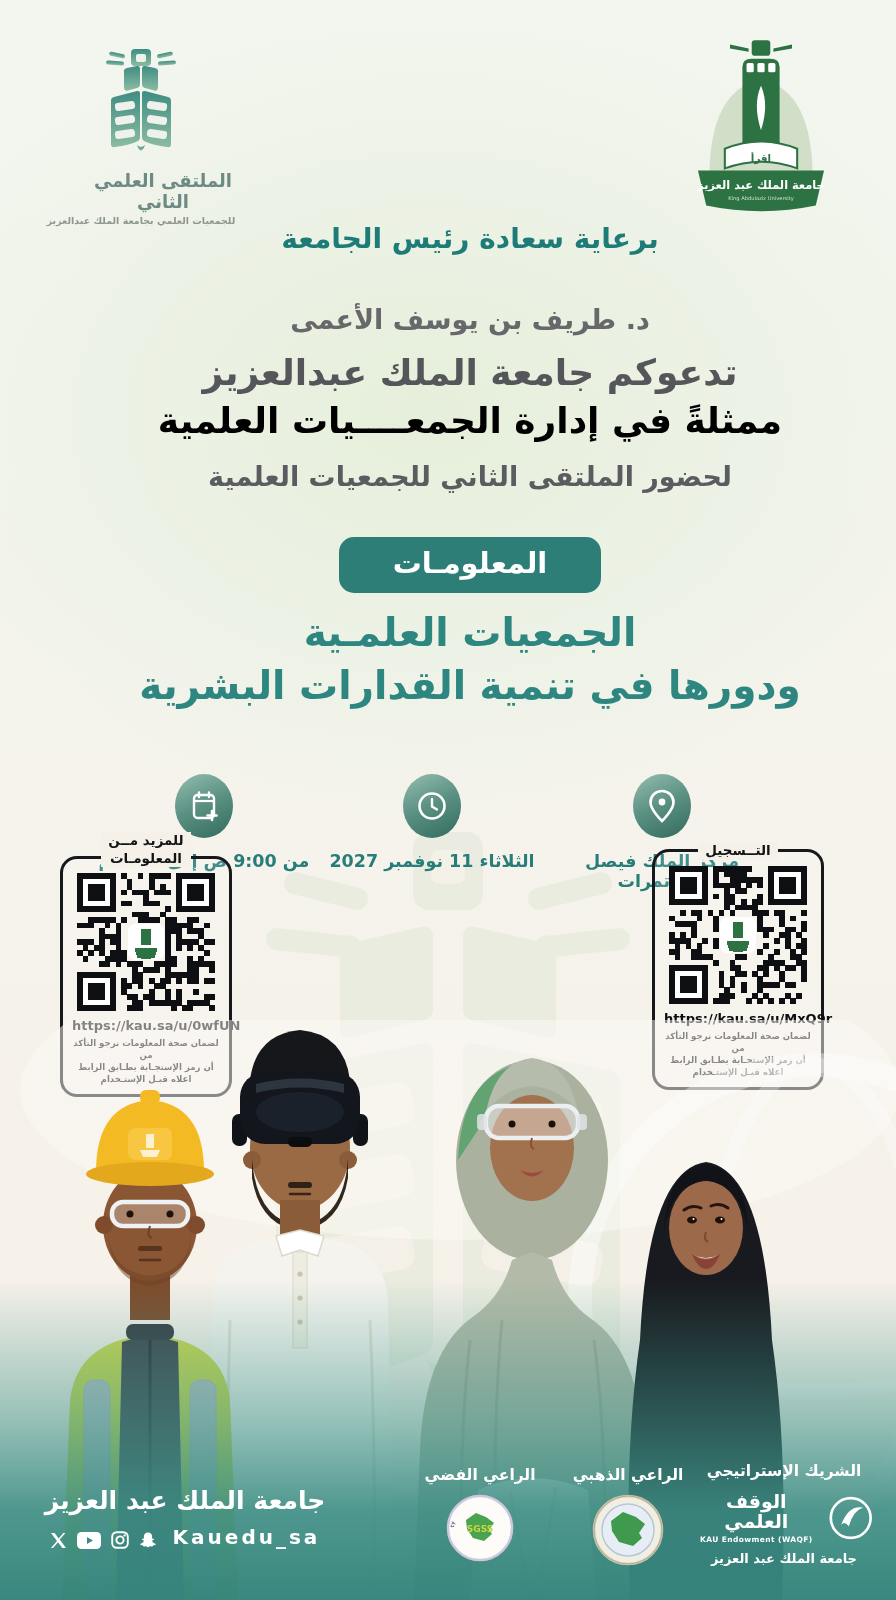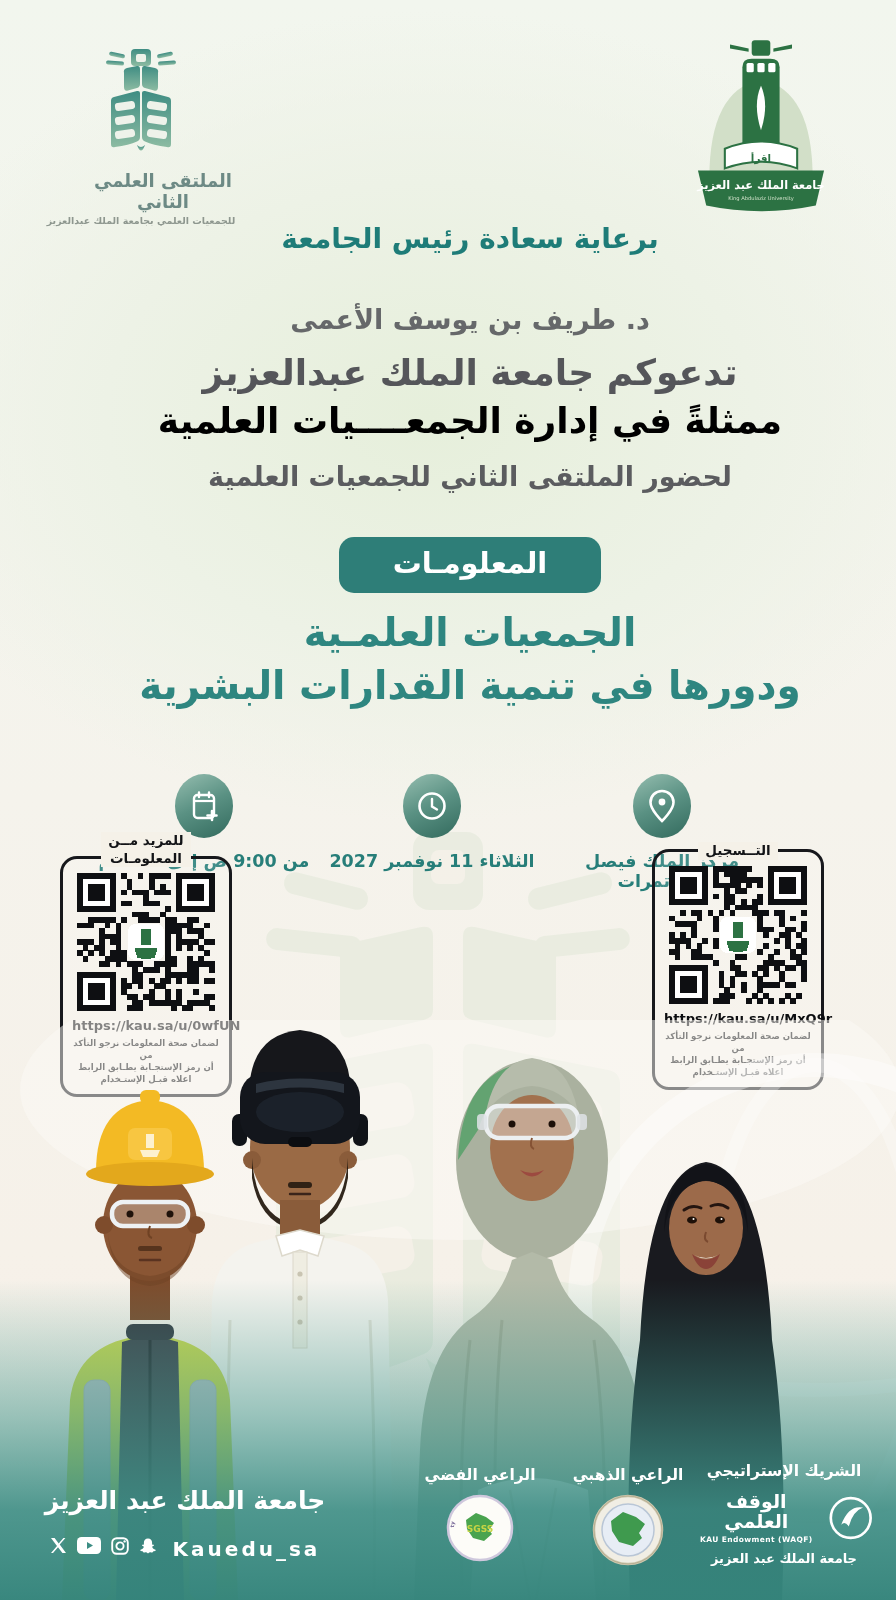--- a/index.html
+++ b/index.html
@@ -51,21 +51,21 @@
   .qr-more{left:60px;top:832px;}
   .qr-reg{left:652px;top:840px;}
 
   
   .people{position:absolute;left:0;top:1020px;width:896px;height:580px;z-index:3;pointer-events:none;}
 
   
   .footer-el{position:absolute;z-index:4;color:#fff;text-align:center;}
   .uni-block{left:35px;top:1486px;width:300px;}
   .uni-name{font-size:25px;font-weight:800;}
-  .social-row{margin-top:22px;display:flex;direction:ltr;align-items:flex-start;justify-content:center;gap:10px;}
+  .social-row{margin-top:10px;display:flex;direction:ltr;align-items:flex-end;justify-content:center;gap:10px;}
   .social-row svg{display:block;}
   .handle{font-size:20px;font-weight:600;letter-spacing:3px;margin-left:6px;font-family:"DejaVu Sans",sans-serif;}
   .sp-label{font-size:15.5px;font-weight:bold;}
   .sponsor-silver{left:418px;top:1466px;width:124px;}
   .sponsor-gold{left:566px;top:1466px;width:124px;}
   .sponsor-strategic{left:694px;top:1462px;width:180px;}
   .sp-logo{margin:10px auto 0;}
   .waqf-row{margin-top:12px;display:flex;align-items:center;justify-content:center;gap:8px;}
   .waqf-ar{font-size:19px;font-weight:800;line-height:1.05;}
   .waqf-en{font-size:7.5px;font-weight:bold;letter-spacing:.4px;margin-top:3px;direction:ltr;}

